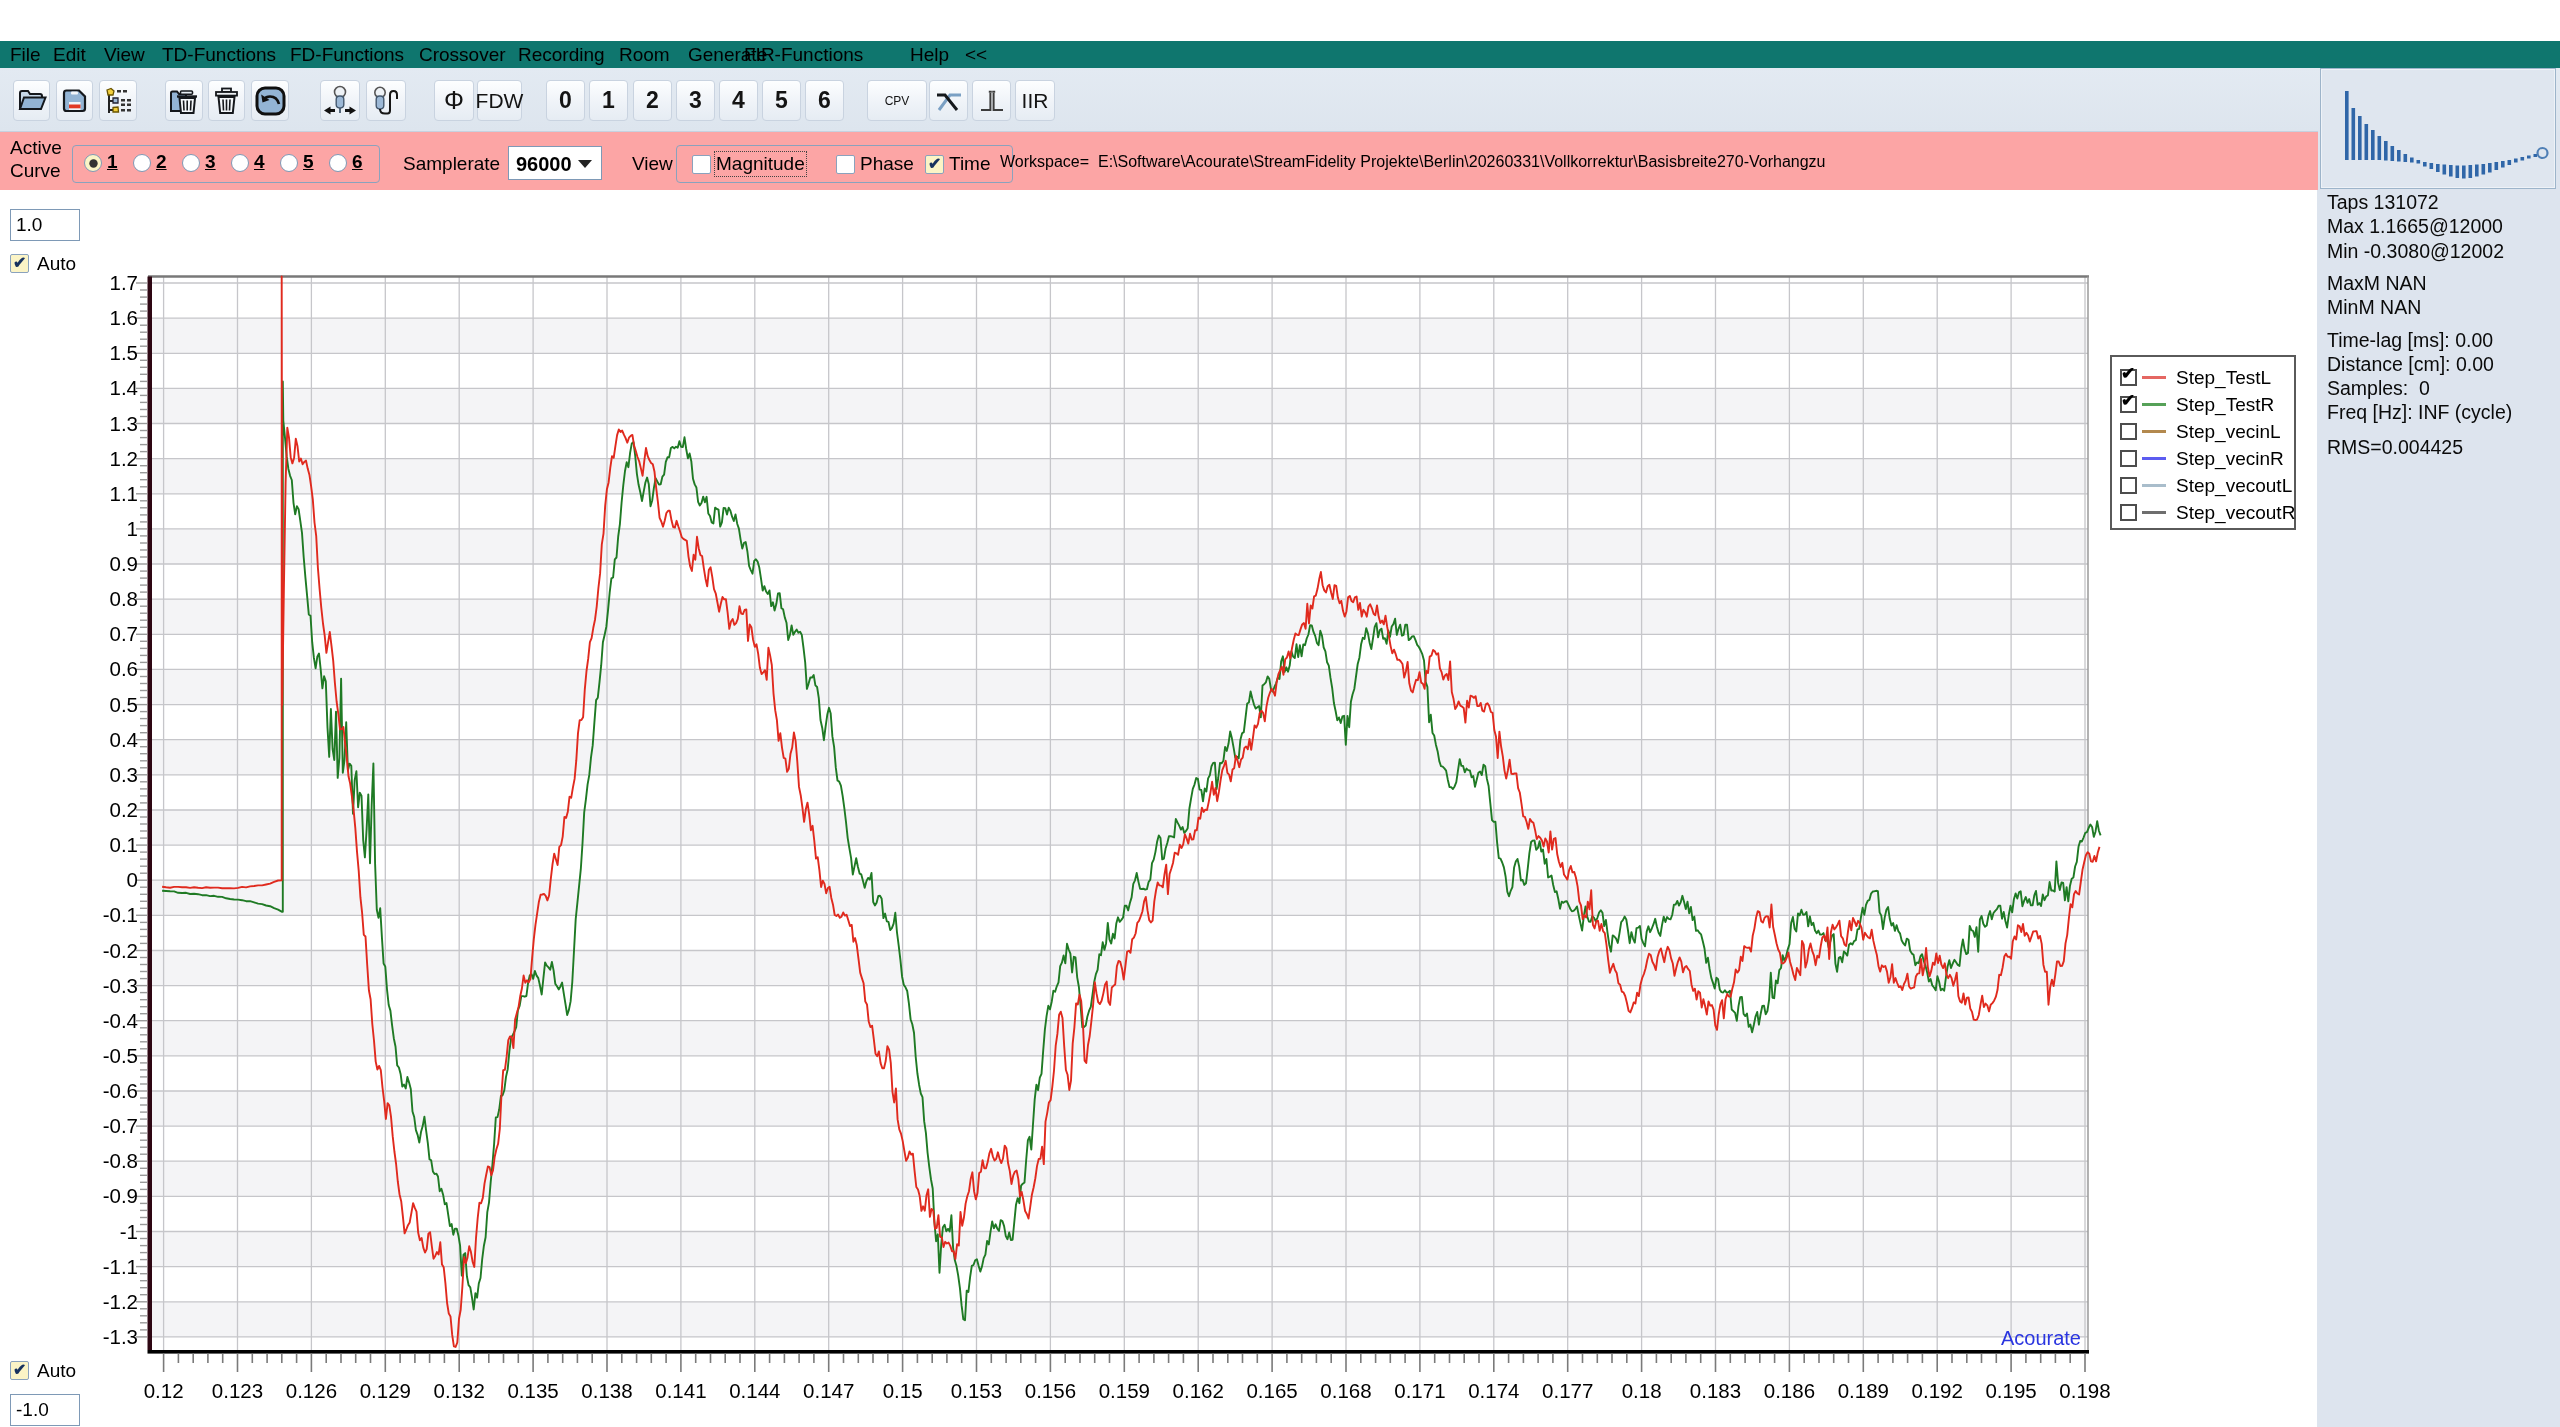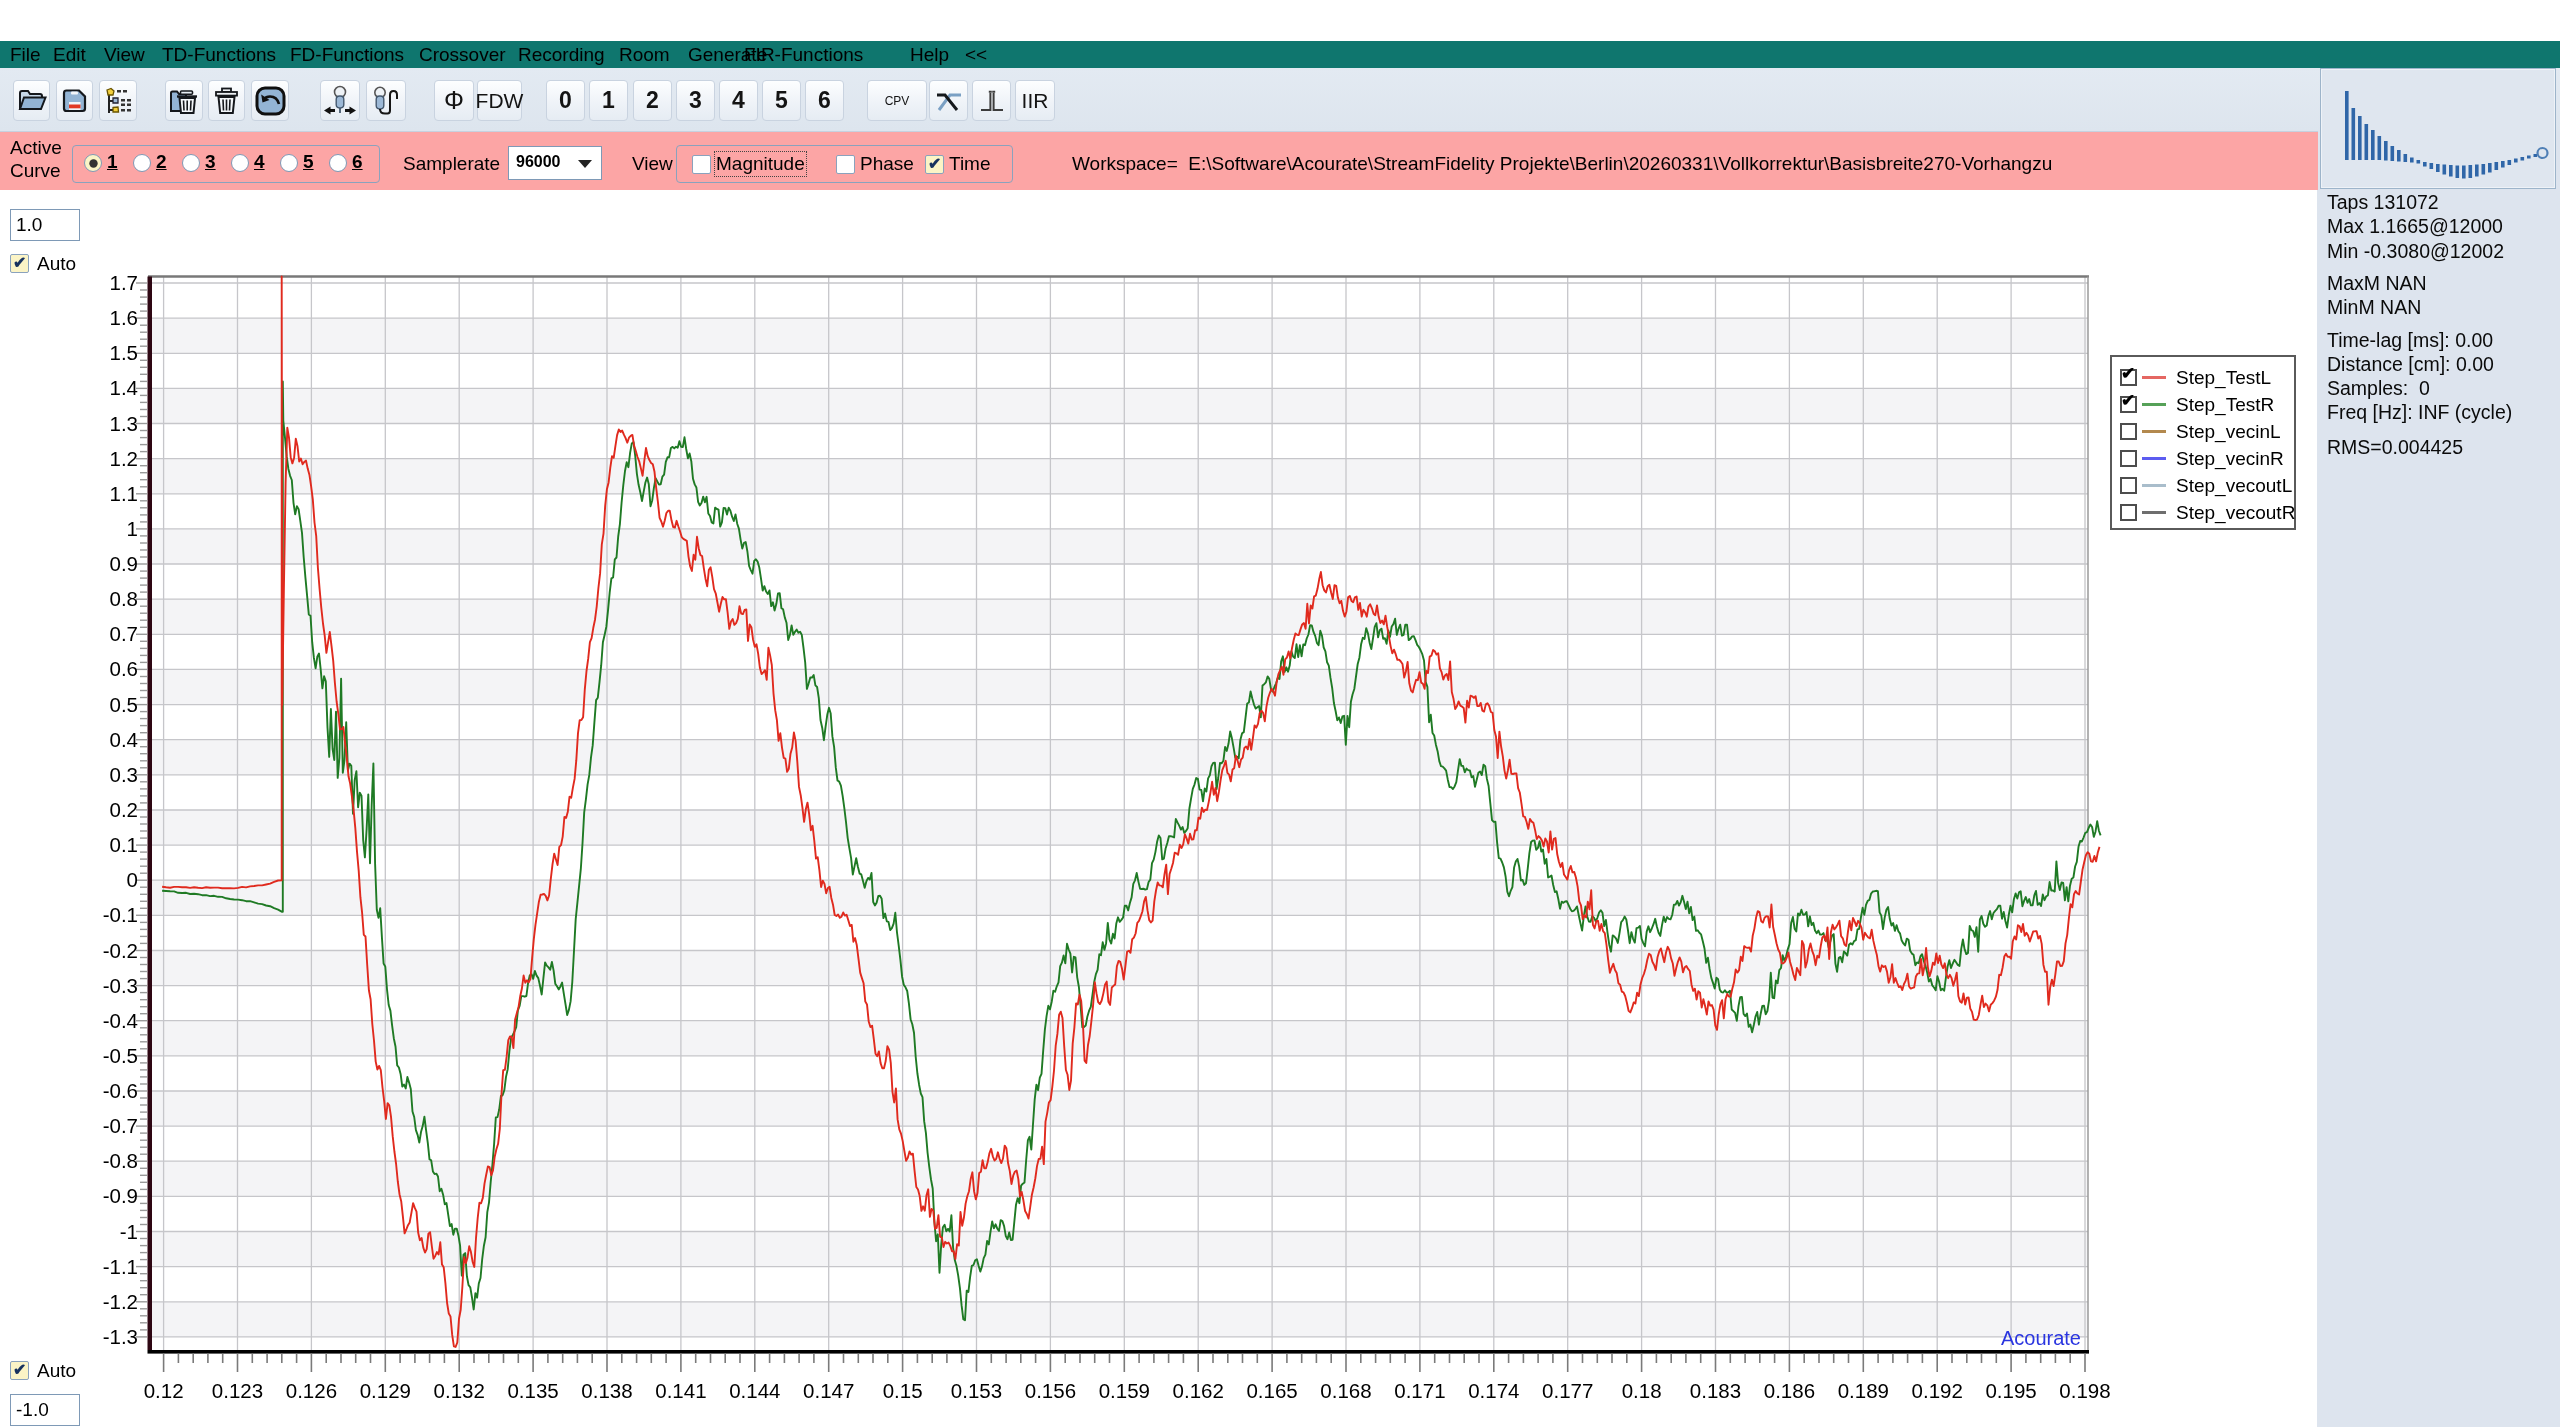--- a/index.html
+++ b/index.html
@@ -162,34 +162,34 @@
   <div class="radio" style="left:182px"></div>
       <span class="rnum" style="left:205px">3</span>
   <div class="radio" style="left:231px"></div>
       <span class="rnum" style="left:254px">4</span>
   <div class="radio" style="left:280px"></div>
       <span class="rnum" style="left:303px">5</span>
   <div class="radio" style="left:329px"></div>
       <span class="rnum" style="left:352px">6</span>
   <span class="lbl" style="left:403px;top:21px">Samplerate</span>
   <div class="abs" style="left:508px;top:14px;width:94px;height:34px;background:#fff;border:1px solid #7e99b6"></div>
-  <span class="lbl" style="left:516px;top:21px;font-weight:700;font-size:16px">96000</span>
+  <span class="lbl" style="left:516px;top:21px;font-weight:700;font-size:20px">96000</span>
   <svg class="abs" style="left:576px;top:26px" width="18" height="12">
         <path d="M2 2 L16 2 L9 10 Z" fill="#222"></path>
       </svg>
   <span class="lbl" style="left:632px;top:21px">View</span>
   <div class="grpbox" style="left:676px;width:337px"></div>
   <div class="cb" style="left:692px;top:23px"></div>
   <span class="lbl" style="left:716px;top:21px;outline:1px dotted #444;outline-offset:1px">Magnitude</span>
   <div class="cb" style="left:836px;top:23px"></div>
   <span class="lbl" style="left:860px;top:21px">Phase</span>
   <div class="cb cby" style="left:925px;top:23px"></div>
   <span class="ck" style="left:928px;top:22px">✔</span>
   <span class="lbl" style="left:949px;top:21px">Time</span>
-  <span class="lbl" style="left:1072px;top:21px;font-size:19px">Workspace=  E:\Software\Acourate\StreamFidelity Projekte\Berlin\20260331\Vollkorrektur\Basisbreite270-Vorhangzu</span>
+  <span class="lbl" style="left:1000px;top:21px;font-size:16px">Workspace=  E:\Software\Acourate\StreamFidelity Projekte\Berlin\20260331\Vollkorrektur\Basisbreite270-Vorhangzu</span>
 </div>
 
 <div class="abs" id="main"></div>
 <div class="abs" id="sidebar"></div>
 <div class="abs" id="siderow"></div>
 
 <svg class="abs" style="left:0;top:190px" width="2319" height="1237" viewBox="0 190 2319 1237">
 <rect x="152.0" y="318.1" width="1936.0" height="35.13" fill="#f4f4f6"></rect>
 <rect x="152.0" y="388.4" width="1936.0" height="35.13" fill="#f4f4f6"></rect>
 <rect x="152.0" y="458.6" width="1936.0" height="35.13" fill="#f4f4f6"></rect>

